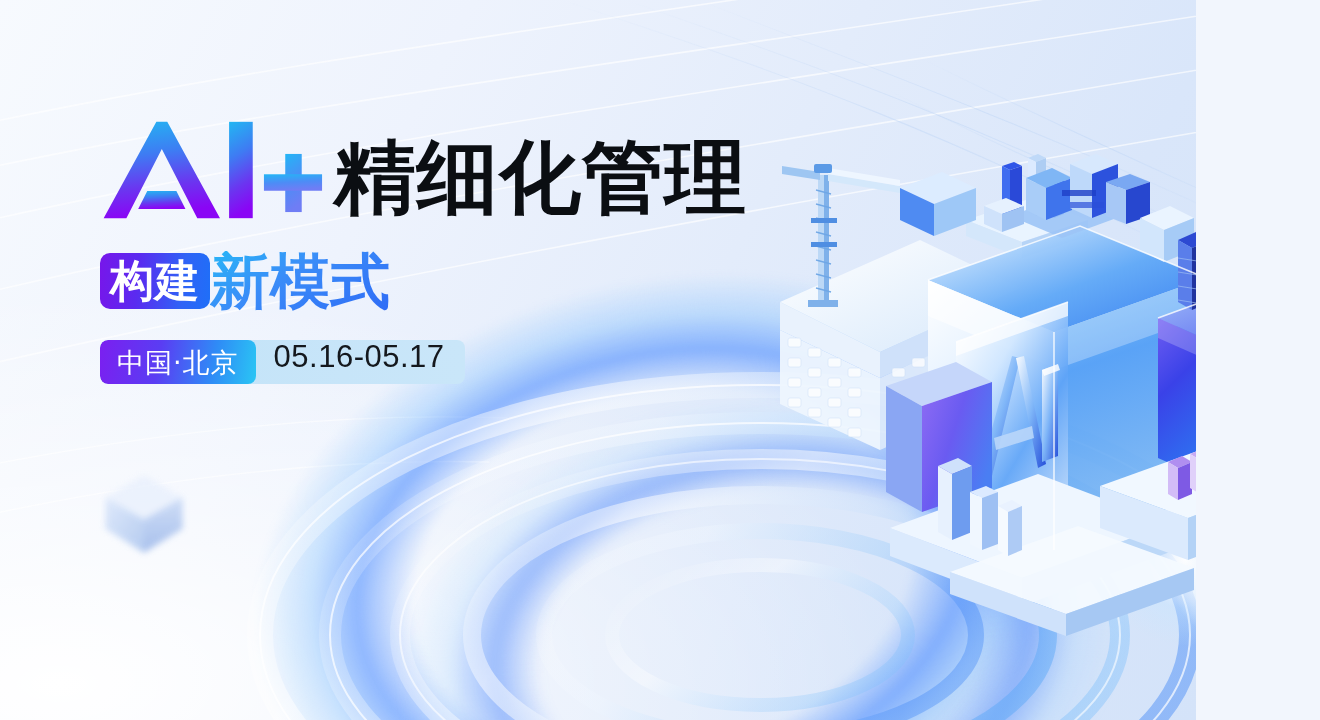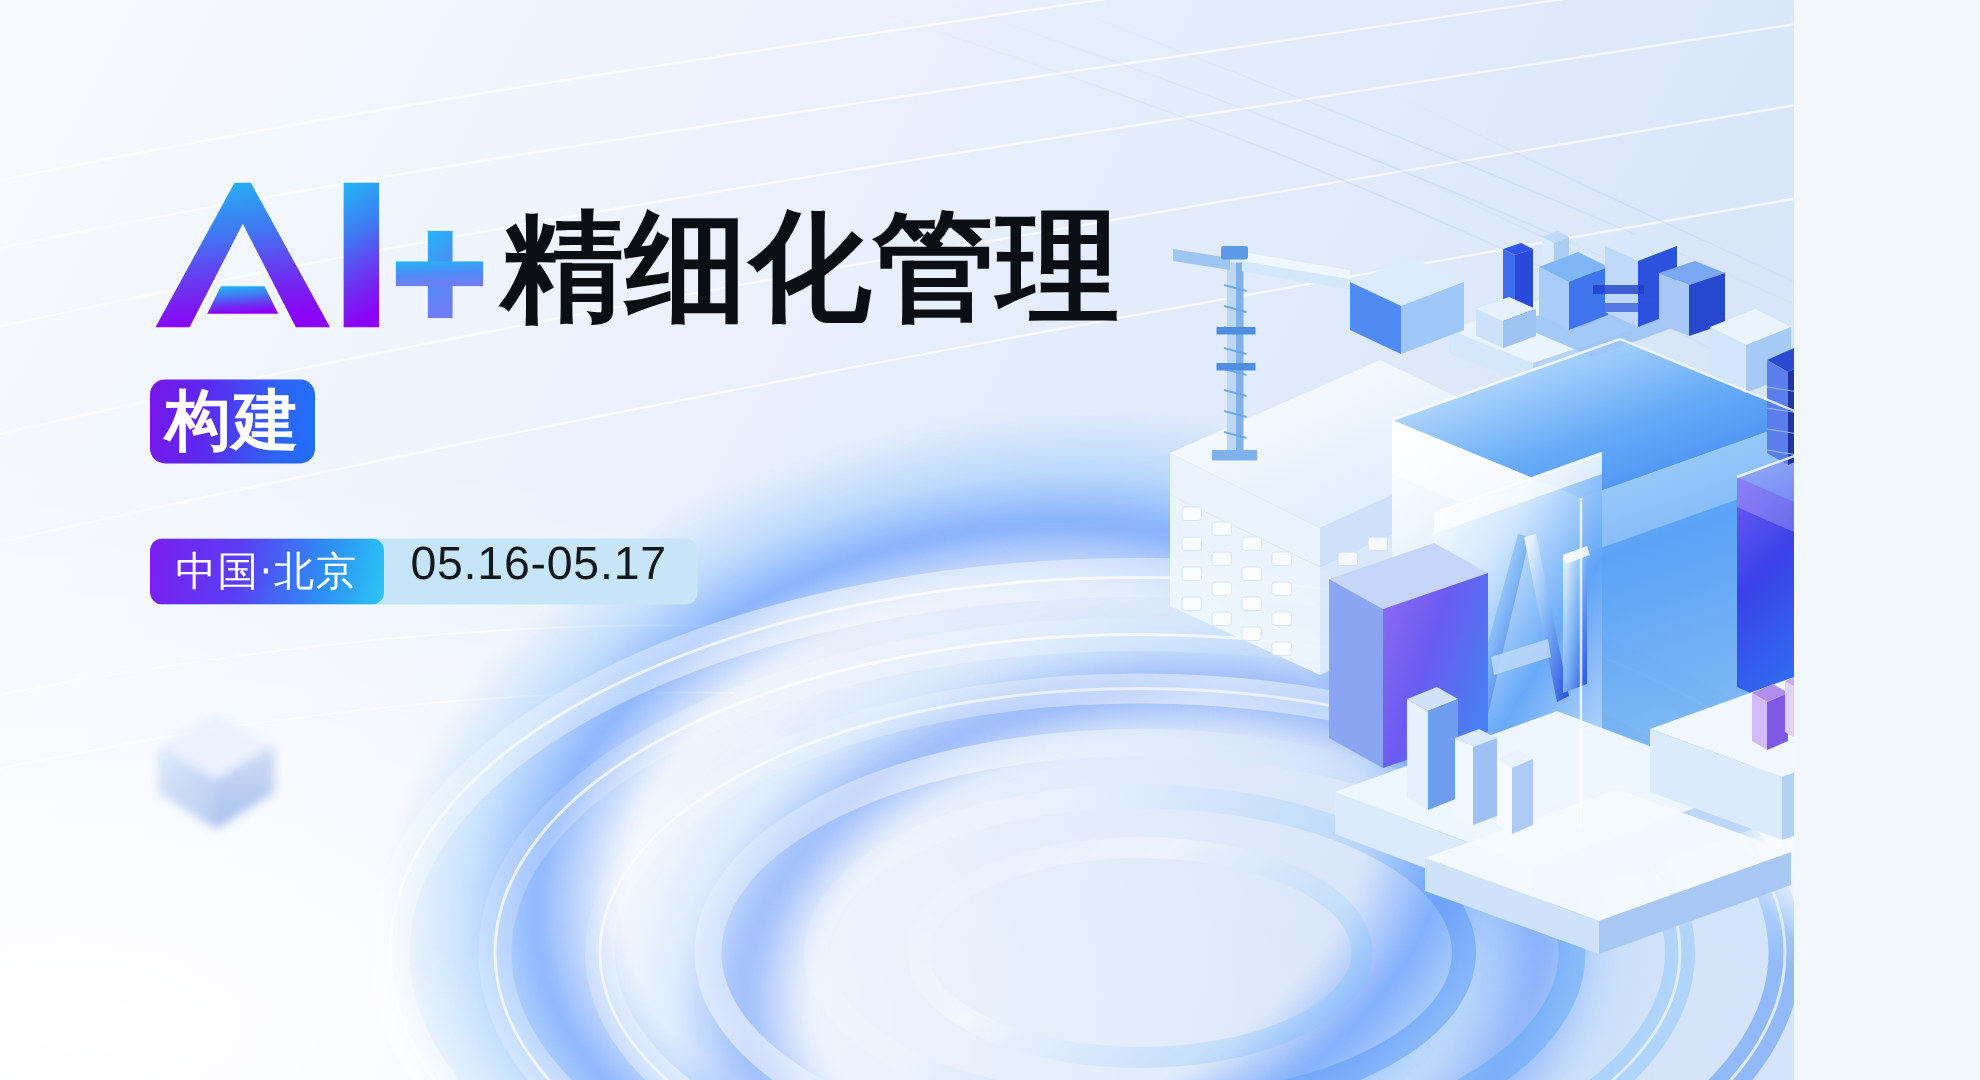--- a/index.html
+++ b/index.html
@@ -82,21 +82,21 @@
     font-weight:700;font-size:60px;line-height:60px;color:#0b0e12;
     letter-spacing:0px;margin-left:12px;
   }
   .h2-blue{
     font-family:"DejaVu Sans","Liberation Sans",sans-serif;
     font-weight:700;font-size:60px;line-height:60px;letter-spacing:0px;
     background:linear-gradient(150deg,#29b6f7 0%,#3a8cf8 42%,#2f6cf6 100%);
     -webkit-background-clip:text;background-clip:text;color:transparent;
   }
 
-  .meta{display:flex;align-items:stretch;margin-top:45px;height:44px;width:fit-content;
+  .meta{display:flex;align-items:stretch;margin-top:26px;height:44px;width:fit-content;
         border-radius:8px;overflow:hidden;
         background:linear-gradient(90deg,#c3e3f8 0%,#c9e6f9 100%);}
   .meta-loc{
     display:flex;align-items:center;padding:0 17px;border-radius:8px;
     background:linear-gradient(100deg,#7b1ff0 0%,#5a3df3 38%,#2f8bf6 72%,#2ac6f4 100%);
     color:#fff;font-family:"DejaVu Sans","Liberation Sans",sans-serif;
     font-weight:500;font-size:27px;line-height:27px;letter-spacing:1px;
   }
   .meta-date{
     display:flex;align-items:center;padding:0 20px 12px 18px;
@@ -528,20 +528,21 @@
         </defs>
         <rect x="24" y="2" width="17" height="60" fill="url(#plusGrad)"></rect>
         <rect x="2" y="23" width="60" height="17" fill="url(#plusGrad)"></rect>
       </svg>
 
       <div class="h1-cn">精细化管理</div>
     </div>
 
     <div class="line2">
       <div class="badge">构建</div>
+      <div class="h2-blue">新模式</div>
     </div>
 
     <div class="meta">
       <div class="meta-loc">中国·北京</div>
       <div class="meta-date">05.16-05.17</div>
     </div>
 
   </div>
 </div>
 

